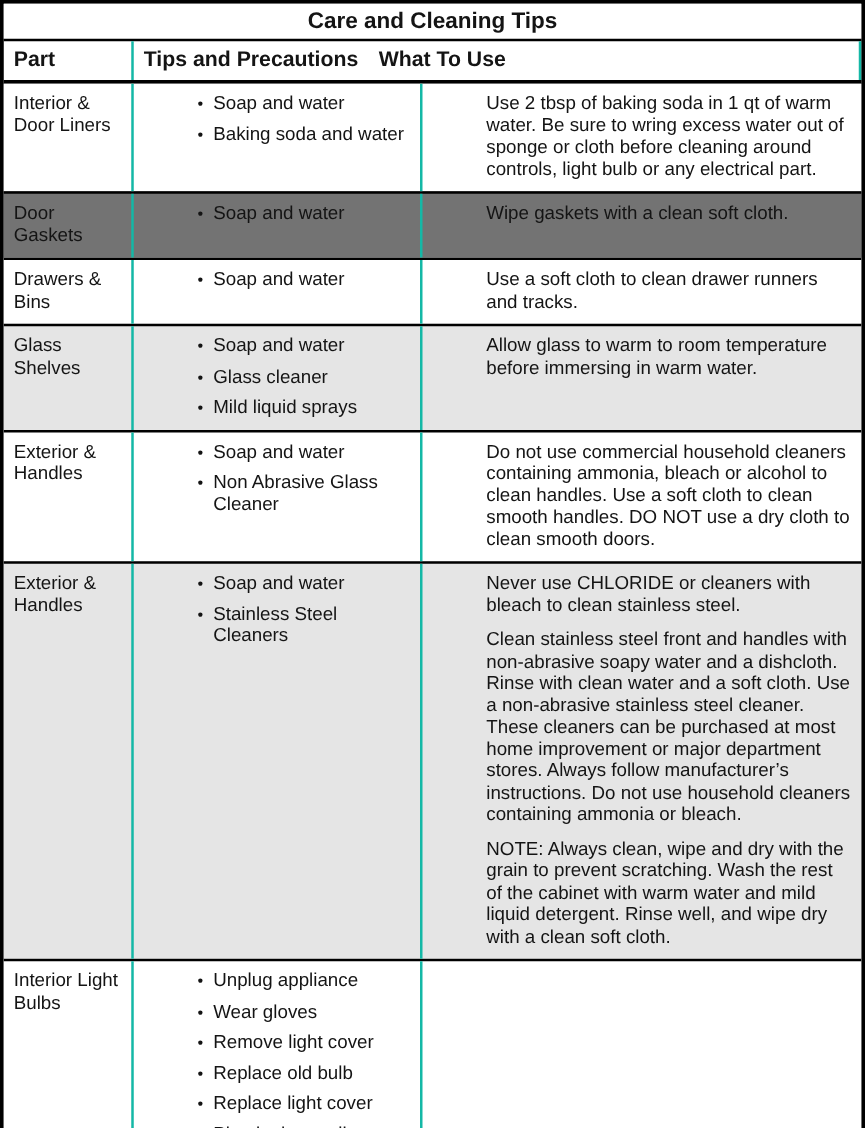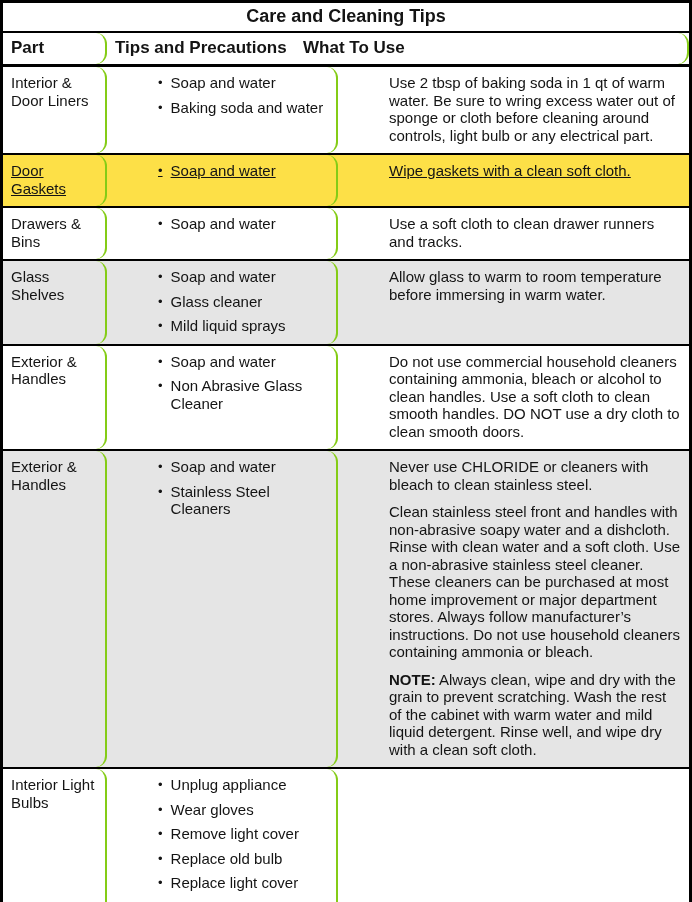--- a/index.html
+++ b/index.html
@@ -41,27 +41,27 @@
   .row {
     border-top: 2px solid #000000;
     gap: 43px;
   }
   .row:first-child { border-top: none; }
   .cell {
     padding: 7px 8px 9px 8px;
     font-size: 15px;
     line-height: 17.5px;
   }
-  .cell.c-part, .cell.c-use { border-right: 2px solid #84cc16; border-radius: 11px; }
+  .cell.c-part, .cell.c-use { border-right: 2px solid #14b8a6; }
   .para { margin: 0; }
   .para + .para { margin-top: 10px; }
   .li { display: flex; gap: 8px; }
   .li + .li { margin-top: 7px; }
   .bullet { flex: 0 0 auto; font-size: 13px; line-height: 17.5px; }
-  b { font-weight: bold; margin-top: 24px; }
+  b { font-weight: normal; margin-top: 24px; }
 </style>
 </head>
 <body>
 
 <div class="doc">
   <div class="title-row">Care and Cleaning Tips</div>
   <div class="grid header-row">
     <div class="cell c-part">Part</div>
     <div class="cell c-tips">Tips and Precautions</div>
     <div class="cell c-use">What To Use</div>
@@ -78,21 +78,21 @@
           </div>
           <div class="li">
             <span class="bullet">•</span>
             <span class="li-text">Baking soda and water</span>
           </div>
         </div>
         <div class="cell c-tips">
           <p class="para"><span>Use 2 tbsp of baking soda in 1 qt of warm water. Be sure to wring excess water out of sponge or cloth before cleaning around controls, light bulb or any electrical part.</span></p>
         </div>
       </div>
-      <div class="grid row" style="background: #fde047; text-decoration: underline;">
+      <div class="grid row" style="background: #737373;">
         <div class="cell c-part">
           <p class="para">Door Gaskets</p>
         </div>
         <div class="cell c-use">
           <div class="li">
             <span class="bullet">•</span>
             <span class="li-text">Soap and water</span>
           </div>
         </div>
         <div class="cell c-tips">

